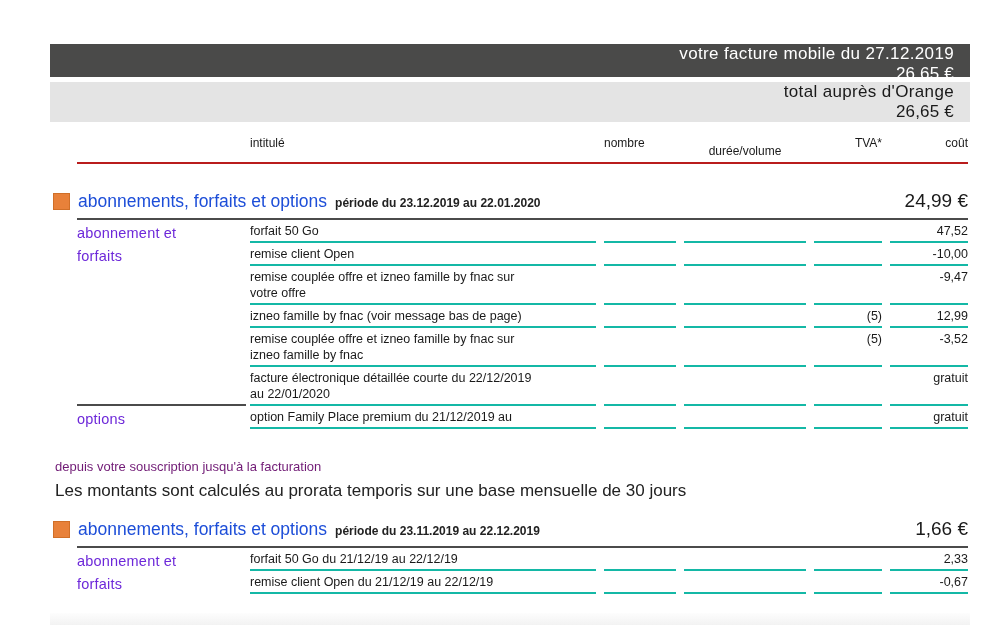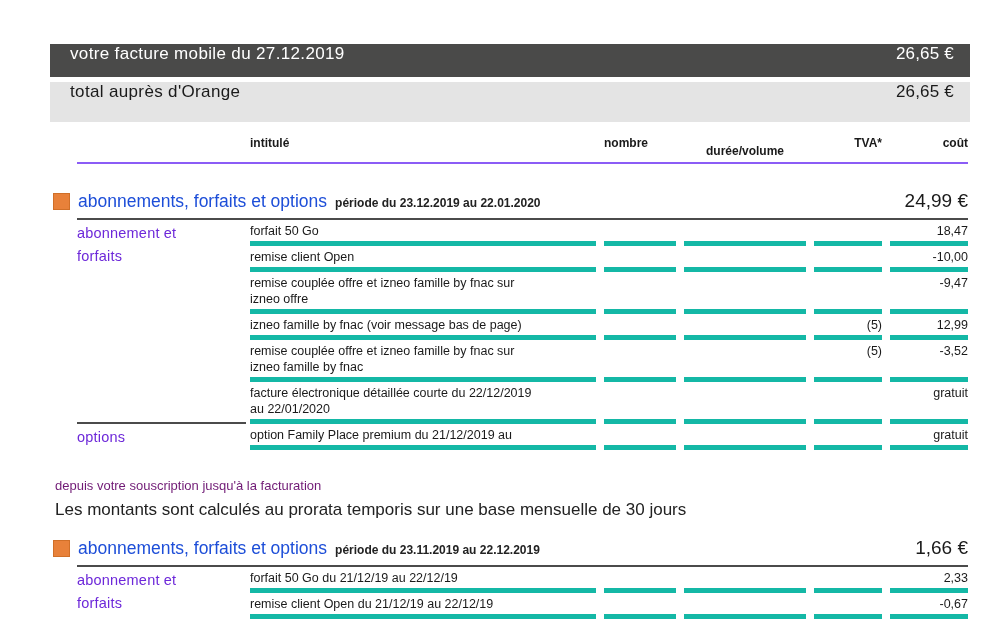--- a/index.html
+++ b/index.html
@@ -7,31 +7,31 @@
     position: relative;
     width: 999px; height: 625px;
     background: #ffffff;
     overflow: hidden;
     font-family: "Liberation Sans", sans-serif;
     color: #1a1a1a;
   }
   .content { position: absolute; left: 50px; top: 0; width: 920px; }
 
   
-  .bar { display: flex; align-items: flex-start; box-sizing: border-box;
-         padding: 0 16px 0 20px; font-size: 17px; letter-spacing: .35px; }
+  .bar { display: flex; align-items: flex-end; box-sizing: border-box;
+         padding: 0 16px 0 5px; font-size: 17px; letter-spacing: .35px; flex-direction: column; }
   .bar-dark { margin-top: 44px; height: 33px; background: #4a4a49; color: #ffffff; }
   .bar-gray { margin-top: 5px; height: 40px; background: #e4e4e4; color: #1a1a1a; }
   .bar .amount { margin-left: auto; letter-spacing: .2px; }
 
   
   .tablezone { margin-left: 27px; width: 891px; }
 
   .theader { display: flex; margin-top: 14px; padding-bottom: 4px;
-             border-bottom: 2px solid #8b5cf6; font-size: 12px; font-weight: bold; }
+             border-bottom: 2px solid #b91c1c; font-size: 12px; font-weight: normal; }
   .hc-label { width: 173px; }
   .hc-int   { width: 346px; margin-right: 8px; text-align: left; }
   .hc-num   { width: 72px;  margin-right: 8px; }
   .hc-dur   { width: 122px; margin-right: 8px; text-align: center; margin-top: 8px; }
   .hc-tva   { width: 68px;  margin-right: 8px; text-align: right; }
   .hc-cout  { width: 78px;  text-align: right; }
 
   
   .section-head { display: flex; align-items: baseline; margin: 26px 0 0 3px; }
   .section-head.second { margin-top: 17px; }
@@ -43,21 +43,21 @@
   .samount { margin-left: auto; font-size: 19px; padding-right: 2px; color: #1a1a1a; }
   .section-rule { margin-left: 27px; width: 891px; border-top: 2.5px solid #4b4b4b; margin-top: 6px; }
 
   
   .tgroup { display: flex; margin-left: 27px; width: 891px; }
   .glabel { width: 169px; margin-right: 4px; font-size: 14.5px; line-height: 23px;
             padding-top: 2px; letter-spacing: .2px; color: #6d28d9; box-sizing: border-box; }
   .glabel.underlined { border-bottom: 2px solid #4b4b4b; }
   .grows { width: 718px; }
   .trow { display: flex; }
-  .cell { border-bottom: 5px solid #14b8a6; padding-top: 3px; padding-bottom: 2px;
+  .cell { border-bottom: 2px solid #14b8a6; padding-top: 3px; padding-bottom: 2px;
           font-size: 12.5px; line-height: 16px; box-sizing: content-box; }
   .c-int  { width: 346px; margin-right: 8px; }
   .c-num  { width: 72px;  margin-right: 8px; }
   .c-dur  { width: 122px; margin-right: 8px; }
   .c-tva  { width: 68px;  margin-right: 8px; text-align: right; }
   .c-cout { width: 78px;  text-align: right; }
 
   
   .notes { margin: 28px 0 0 5px; }
   .note-1 { font-size: 13px; color: #701a75; }
@@ -108,35 +108,35 @@
         <div>forfaits</div>
       </div>
       <div class="grows">
         <div class="trow">
           <div class="cell c-int">
               <div>forfait 50 Go</div>
             </div>
           <div class="cell c-num"></div>
           <div class="cell c-dur"></div>
           <div class="cell c-tva"></div>
-          <div class="cell c-cout">18,47</div>
+          <div class="cell c-cout">47,52</div>
         </div>
         <div class="trow">
           <div class="cell c-int">
               <div>remise client Open</div>
             </div>
           <div class="cell c-num"></div>
           <div class="cell c-dur"></div>
           <div class="cell c-tva"></div>
           <div class="cell c-cout">-10,00</div>
         </div>
         <div class="trow">
           <div class="cell c-int">
             <div>remise couplée offre et izneo famille by fnac sur</div>
-            <div>izneo offre</div>
+            <div>votre offre</div>
           </div>
           <div class="cell c-num"></div>
           <div class="cell c-dur"></div>
           <div class="cell c-tva"></div>
           <div class="cell c-cout">-9,47</div>
         </div>
         <div class="trow">
           <div class="cell c-int">
               <div>izneo famille by fnac (voir message bas de page)</div>
             </div>

